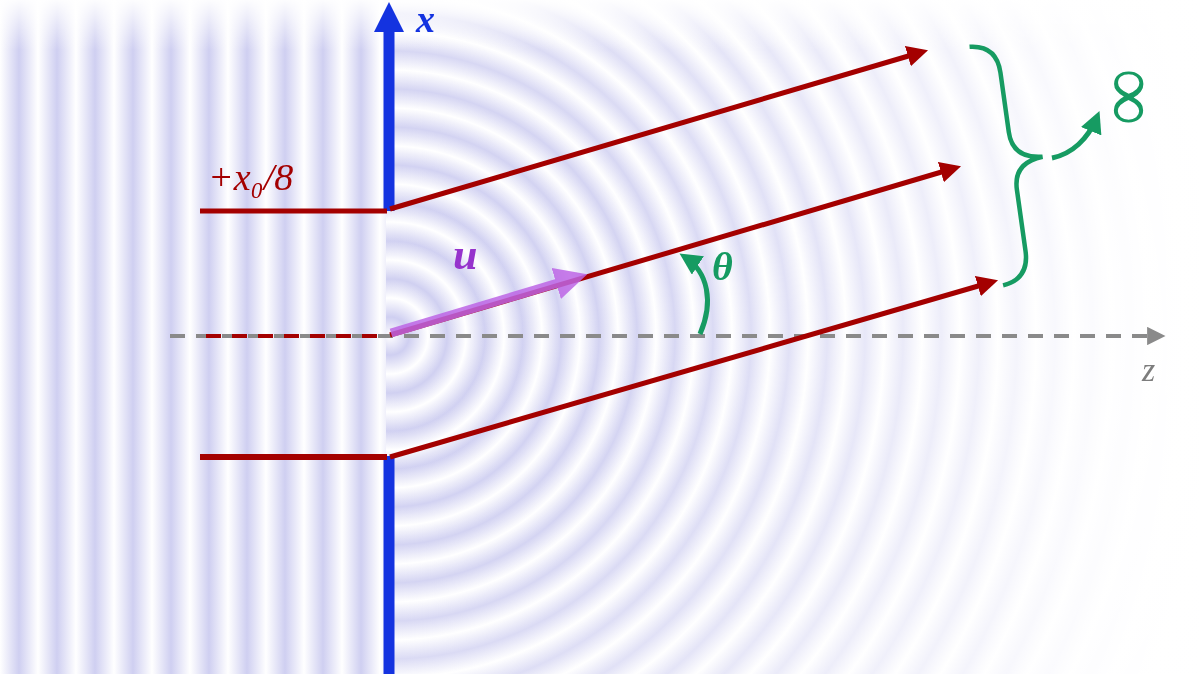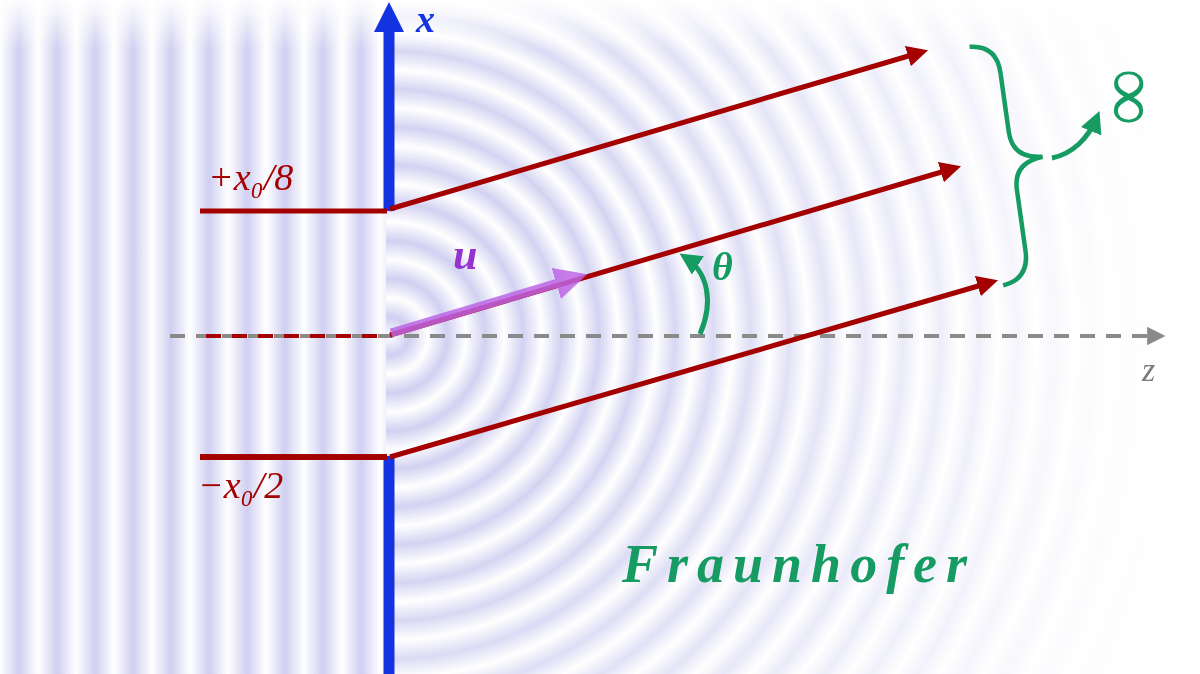--- a/index.html
+++ b/index.html
@@ -77,19 +77,17 @@
     <g transform="rotate(-8 1012 162)">
       <path d="M 986 42 Q 1013 44 1013 72 L 1013 132 Q 1013 159 1043 161 Q 1013 163 1013 190 L 1013 252 Q 1013 280 986 283" fill="none" stroke-width="4.5" stroke="#169b62"></path>
     </g>
 
     <path d="M 1052 158 C 1072 154 1088 139 1097 117" fill="none" stroke-width="5" marker-end="url(#mGreen)" stroke="#169b62"></path>
   </svg>
 
   <div class="lbl lbl-x">x</div>
   <div class="lbl lbl-z">z</div>
   <div class="lbl lbl-slit-top">+x₀/8</div>
-  <div class="lbl lbl-slit-bottom">−x₀/2</div>
   <div class="lbl lbl-u">u⃗</div>
   <div class="lbl lbl-theta">θ</div>
   <div class="lbl lbl-inf">∞</div>
-  <div class="lbl lbl-caption">Fraunhofer</div>
 
 </div>
 
 </body></html>

